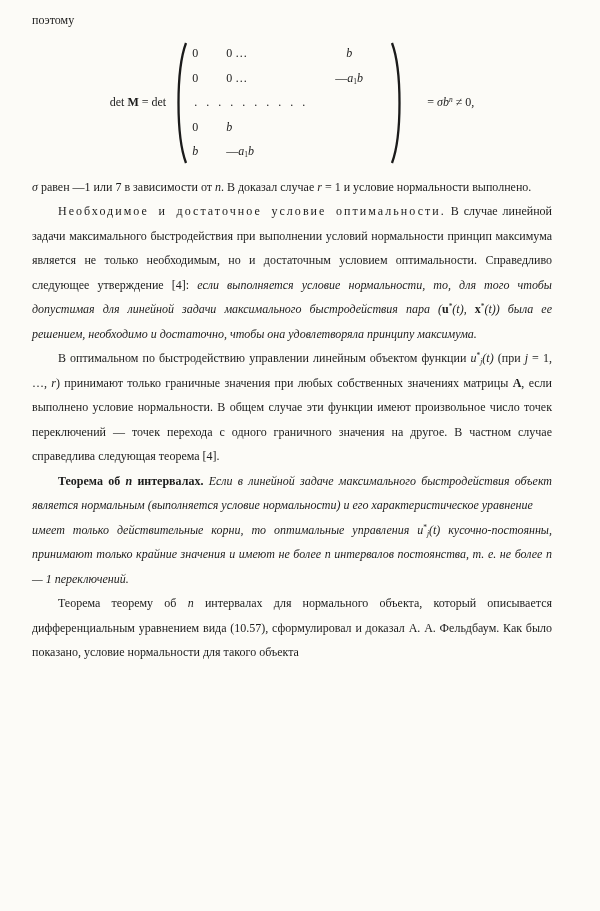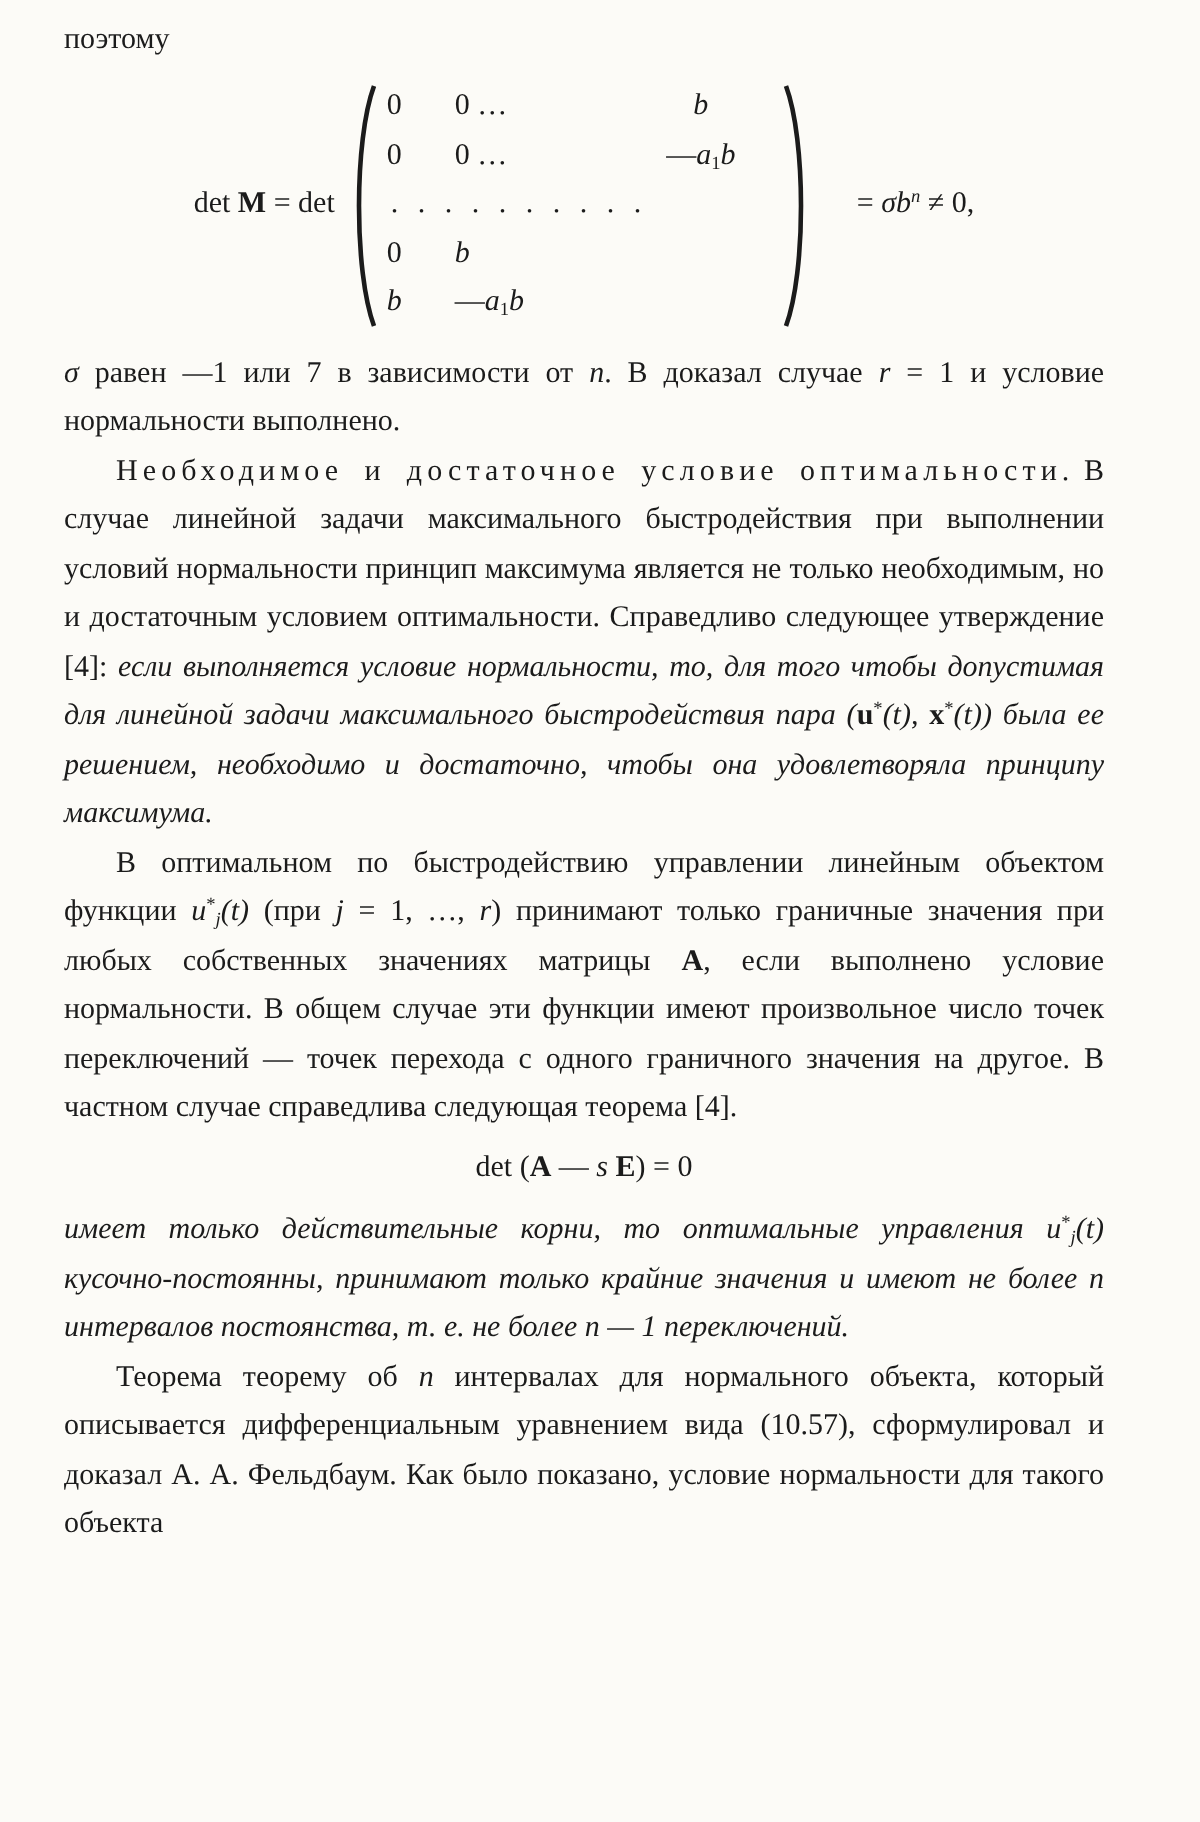--- a/index.html
+++ b/index.html
@@ -5,21 +5,21 @@
   html,body{margin:0;padding:0;}
   body{
     width:600px;height:911px;overflow:hidden;
     background:#fcfbf7;
   }
   .page{
     box-sizing:border-box;
     width:580px;height:911px;overflow:hidden;
     padding:8px 28px 0 32px;
     font-family:"Liberation Serif", serif;
-    font-size:15px;
+    font-size:12px;
     line-height:24.5px;
     color:#1b1b1b;
     text-align:justify;
   }
   .para{margin:0;}
   .para.ind{text-indent:26px;}
   .run{white-space:pre-wrap;}
   .it{font-style:italic;}
   .bd{font-weight:bold;}
   .spaced{letter-spacing:.17em;word-spacing:.22em;}
@@ -77,17 +77,17 @@
           </div>
         </span>
         <svg width="15" height="126" viewBox="0 0 15 126" class="paren-icon">
           <path d="M2,3 C12,30 12,96 2,123" stroke="#1b1b1b" stroke-width="2.3" fill="none"></path>
         </svg>
         <span class="eq-side eq-rhs"><span class="run">= </span><span class="run it">σ</span><span class="run it">b</span><span class="run it sup">n</span><span class="run"> ≠ 0,</span></span>
       </div>
       <p class="para"><span class="run it">σ</span><span class="run"> равен —1 или 7 в зависимости от </span><span class="run it">n</span><span class="run">. В доказал случае </span><span class="run it">r</span><span class="run"> = 1 и условие нормальности выполнено.</span></p>
       <p class="para ind"><span class="run spaced">Необходимое и достаточное условие оптимальности.</span><span class="run"> В случае линейной задачи максимального быстродействия при выполнении условий нормальности принцип максимума является не только необходимым, но и достаточным условием оптимальности. Справедливо следующее утверждение [4]: </span><span class="run it">если выполняется условие нормальности, то, для того чтобы допустимая для линейной задачи максимального быстродействия пара (</span><span class="run bd">u</span><span class="run sup">*</span><span class="run it">(t), </span><span class="run bd">x</span><span class="run sup">*</span><span class="run it">(t))</span><span class="run it"> была ее решением, необходимо и достаточно, чтобы она удовлетворяла принципу максимума.</span></p>
       <p class="para ind"><span class="run">В оптимальном по быстродействию управлении линейным объектом функции </span><span class="run it">u</span><span class="run sup">*</span><span class="run it sub">j</span><span class="run it">(t)</span><span class="run"> (при </span><span class="run it">j</span><span class="run"> = 1, …, </span><span class="run it">r</span><span class="run">) принимают только граничные значения при любых собственных значениях матрицы </span><span class="run bd">A</span><span class="run">, если выполнено условие нормальности. В общем случае эти функции имеют произвольное число точек переключений — точек перехода с одного граничного значения на другое. В частном случае справедлива следующая теорема [4].</span></p>
-      <div class="equation"><span class="run">det (</span><span class="run bd">A</span><span class="run"> — </span><span class="run it">s</span><span class="run"> </span><span class="run bd">E</span><span class="run">) = 0</span></div>
+      <p class="para ind"><span class="run bd">Теорема об </span><span class="run it bd">n</span><span class="run bd"> интервалах.</span><span class="run"> </span><span class="run it">Если в линейной задаче максимального быстродействия объект является нормальным (выполняется условие нормальности) и его характеристическое уравнение</span></p>
       <p class="para"><span class="run it">имеет только действительные корни, то оптимальные управления </span><span class="run it">u</span><span class="run sup">*</span><span class="run it sub">j</span><span class="run it">(t)</span><span class="run it"> кусочно-постоянны, принимают только крайние значения и имеют не более </span><span class="run it">n</span><span class="run it"> интервалов постоянства, т. е. не более </span><span class="run it">n</span><span class="run it"> — 1 переключений.</span></p>
       <p class="para ind"><span class="run">Теорема теорему об </span><span class="run it">n</span><span class="run"> интервалах для нормального объекта, который описывается дифференциальным уравнением вида (10.57), сформулировал и доказал А. А. Фельдбаум. Как было показано, условие нормальности для такого объекта</span></p>
     </div>
 </div>
 
 </body></html>

